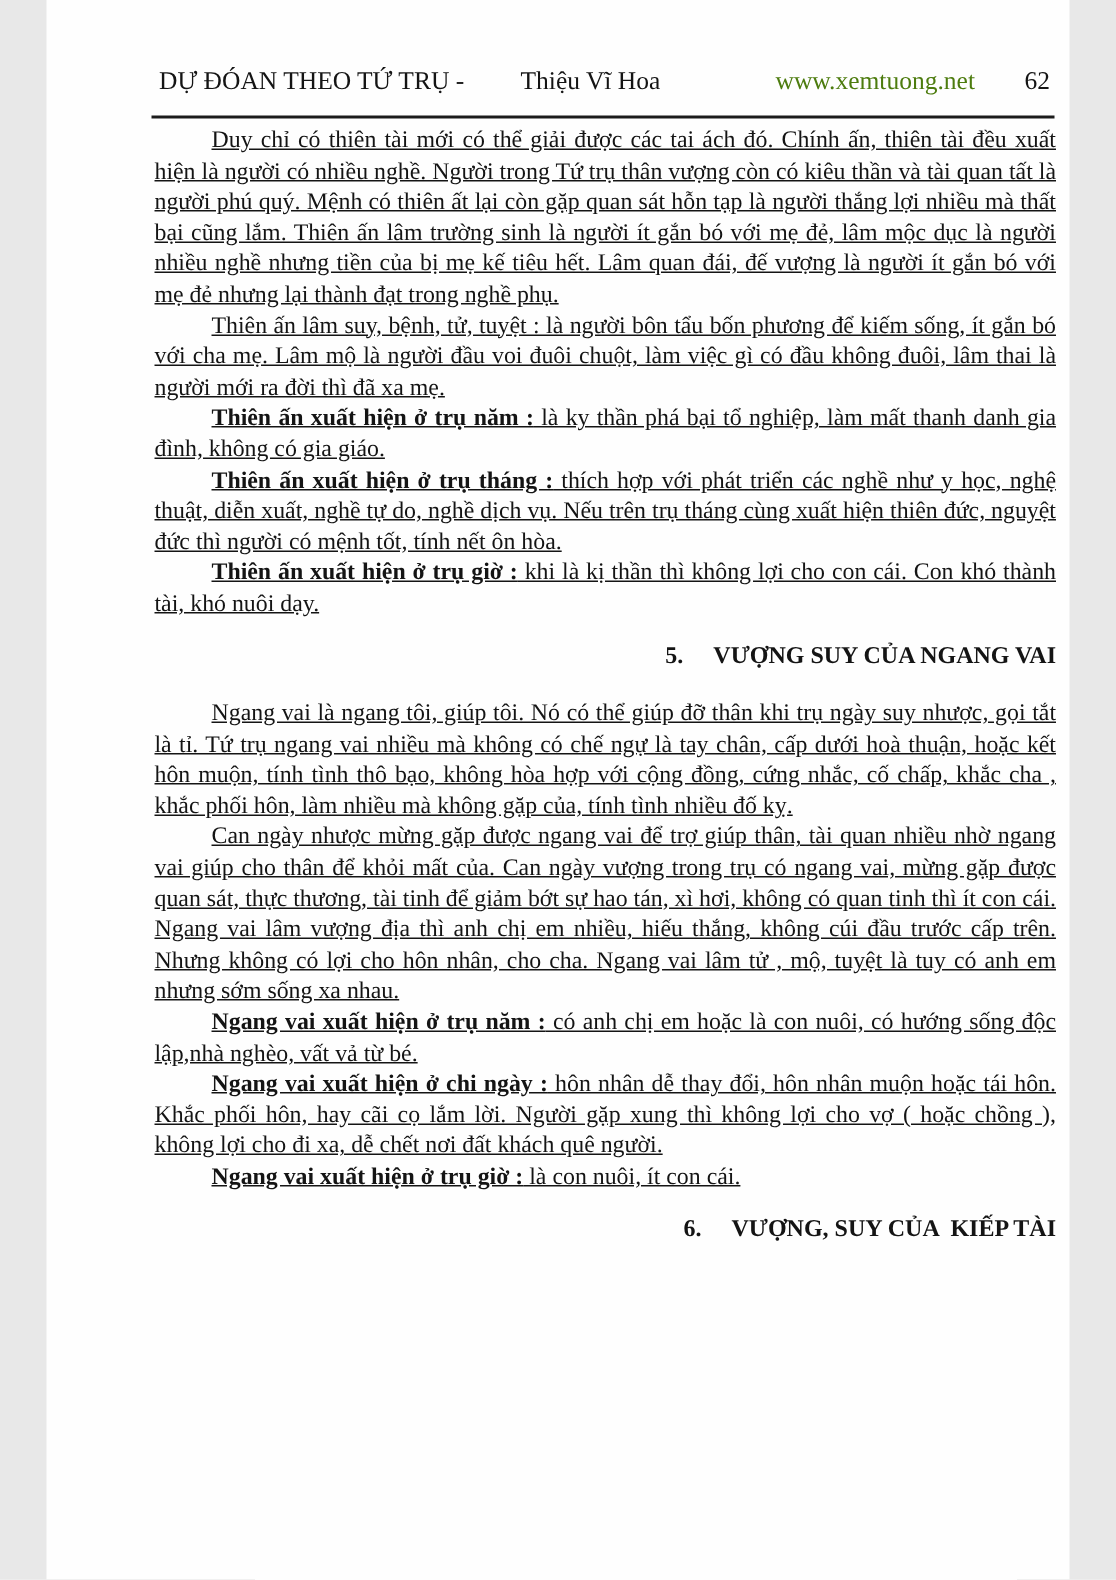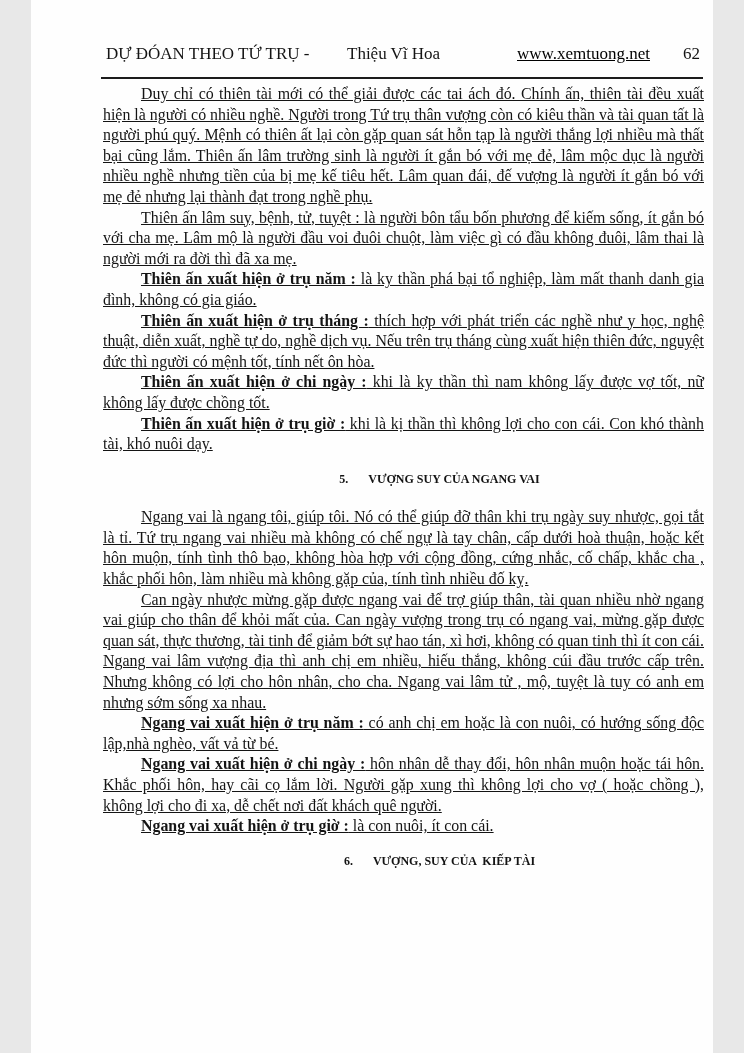--- a/index.html
+++ b/index.html
@@ -8,34 +8,34 @@
     width:682px;height:1053px;
     background:#fefefe;
     color:#141414;
     font-family:"Liberation Serif","DejaVu Serif",serif;
     overflow:hidden;
     margin:0 auto;
   }
   .header-item{position:absolute;top:44px;font-size:17px;white-space:nowrap;}
   .h-title{left:75px;}
   .h-author{left:283px;margin-left:33px;}
-  .h-site{left:486px;text-decoration:underline;color:#000000;cursor:pointer;}
+  .h-site{left:486px;color:#4d7c0f;cursor:pointer;}
   .h-page{left:652px;}
   .rule{position:absolute;top:77px;left:70px;width:602px;border-top:2px solid #1c1c1c;}
   .content{
     position:absolute;top:84px;left:72px;width:601px;
     font-size:15.9px;line-height:20.6px;
     text-align:justify;
   }
   .content p{margin:0;text-indent:38px;text-decoration:underline;}
   .content p b{font-weight:bold;}
   h2.section-heading{
-    font-size:12px;font-weight:bold;
+    font-size:16px;font-weight:bold;
     margin:14px 0 18px 72px;
-    text-align:center;text-indent:0;
+    text-align:right;text-indent:0;
     white-space:pre-wrap;
   }
   h2.section-heading .sec-num{margin-right:20px;}
 </style>
 </head>
 <body>
 
 <div class="page">
 
   <div>
@@ -50,21 +50,20 @@
   <div class="content">
 
     <p>Duy chỉ có thiên tài mới có thể giải được các tai ách đó. Chính ấn, thiên tài đều xuất hiện là người có nhiều nghề. Người trong Tứ trụ thân vượng còn có kiêu thần và tài quan tất là người phú quý. Mệnh có thiên ất lại còn gặp quan sát hỗn tạp là người thắng lợi nhiều mà thất bại cũng lắm. Thiên ấn lâm trường sinh là người ít gắn bó với mẹ đẻ, lâm mộc dục là người nhiều nghề nhưng tiền của bị mẹ kế tiêu hết. Lâm quan đái, đế vượng là người ít gắn bó với mẹ đẻ nhưng lại thành đạt trong nghề phụ.</p>
 
     <p>Thiên ấn lâm suy, bệnh, tử, tuyệt : là người bôn tẩu bốn phương để kiếm sống, ít gắn bó với cha mẹ. Lâm mộ là người đầu voi đuôi chuột, làm việc gì có đầu không đuôi, lâm thai là người mới ra đời thì đã xa mẹ.</p>
 
     <p><b>Thiên ấn xuất hiện ở trụ năm :</b><span> là ky thần phá bại tổ nghiệp, làm mất thanh danh gia đình, không có gia giáo.</span></p>
 
     <p><b>Thiên ấn xuất hiện ở trụ tháng :</b><span> thích hợp với phát triển các nghề như y học, nghệ thuật, diễn xuất, nghề tự do, nghề dịch vụ. Nếu trên trụ tháng cùng xuất hiện thiên đức, nguyệt đức thì người có mệnh tốt, tính nết ôn hòa.</span></p>
 
-    <p><b>Thiên ấn xuất hiện ở chi ngày :</b><span> khi là ky thần thì nam không lấy được vợ tốt, nữ không lấy được chồng tốt.</span></p>
 
     <p><b>Thiên ấn xuất hiện ở trụ giờ :</b><span> khi là kị thần thì không lợi cho con cái. Con khó thành tài, khó nuôi dạy.</span></p>
 
     <h2 class="section-heading"><span class="sec-num">5.</span><span>VƯỢNG SUY CỦA NGANG VAI</span></h2>
 
     <p>Ngang vai là ngang tôi, giúp tôi. Nó có thể giúp đỡ thân khi trụ ngày suy nhược, gọi tắt là tỉ. Tứ trụ ngang vai nhiều mà không có chế ngự là tay chân, cấp dưới hoà thuận, hoặc kết hôn muộn, tính tình thô bạo, không hòa hợp với cộng đồng, cứng nhắc, cố chấp, khắc cha , khắc phối hôn, làm nhiều mà không gặp của, tính tình nhiều đố kỵ.</p>
 
     <p>Can ngày nhược mừng gặp được ngang vai để trợ giúp thân, tài quan nhiều nhờ ngang vai giúp cho thân để khỏi mất của. Can ngày vượng trong trụ có ngang vai, mừng gặp được quan sát, thực thương, tài tinh để giảm bớt sự hao tán, xì hơi, không có quan tinh thì ít con cái. Ngang vai lâm vượng  địa thì anh chị em nhiều, hiếu thắng, không cúi đầu trước cấp trên. Nhưng không có lợi cho hôn nhân, cho cha. Ngang vai lâm tử , mộ, tuyệt là tuy có anh em nhưng sớm sống xa nhau.</p>
 
     <p><b>Ngang vai xuất hiện ở trụ năm :</b><span> có anh chị em hoặc là con nuôi, có hướng sống độc lập,nhà nghèo, vất vả từ bé.</span></p>

